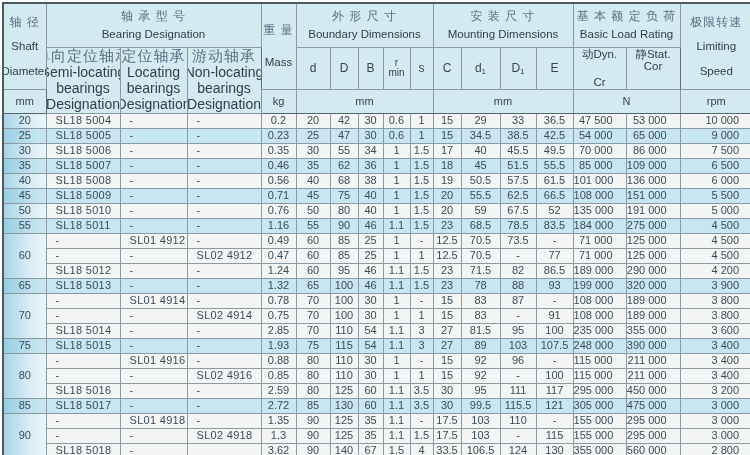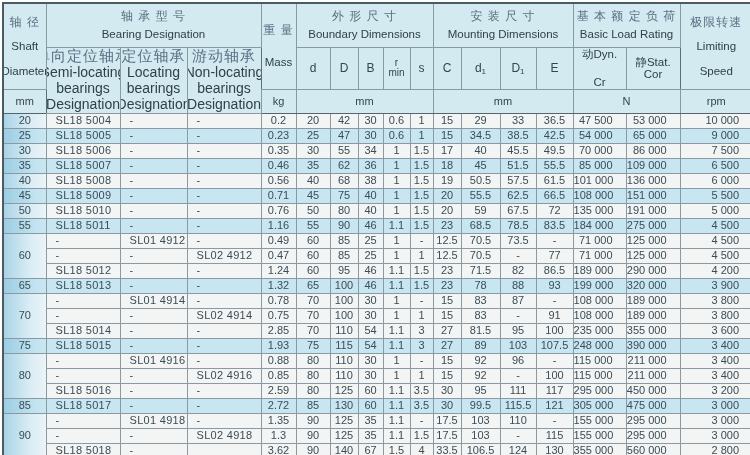--- a/index.html
+++ b/index.html
@@ -147,21 +147,21 @@
       <th class="colhead"><span>d</span><sub>1</sub></th>
       <th class="colhead"><span>D</span><sub>1</sub></th>
       <th class="colhead">E</th>
       <th class="colhead sl">
         <div class="stack" style="justify-content:flex-end;gap:16px">
           <span class="en">动Dyn.</span>
           <span class="en">Cr</span>
         </div>
       </th>
       <th class="colhead">
-        <div class="stack" style="justify-content:center;gap:0">
+        <div class="stack" style="justify-content:flex-start;gap:0">
           <span class="en">静Stat.</span>
           <span class="en">Cor</span>
         </div>
       </th>
     </tr>
     <tr class="hrow3">
       <th class="unit">mm</th>
       <th class="unit sl">kg</th>
       <th class="unit sl" colspan="5">mm</th>
       <th class="unit sl" colspan="4">mm</th>
@@ -291,21 +291,21 @@
           <td class="des">-</td>
           <td class="num sl">0.76</td>
           <td class="num sl">50</td>
           <td class="num">80</td>
           <td class="num">40</td>
           <td class="num">1</td>
           <td class="num">1.5</td>
           <td class="num sl">20</td>
           <td class="num">59</td>
           <td class="num">67.5</td>
-          <td class="num">72</td>
+          <td class="num">52</td>
           <td class="big sl">135 000</td>
           <td class="big">191 000</td>
           <td class="big sl">5 000</td>
         </tr>
         <tr class="hl">
           <td class="shaft num" rowspan="1">55</td>
           <td class="des sl">SL18 5011</td>
           <td class="des">-</td>
           <td class="des">-</td>
           <td class="num sl">1.16</td>

